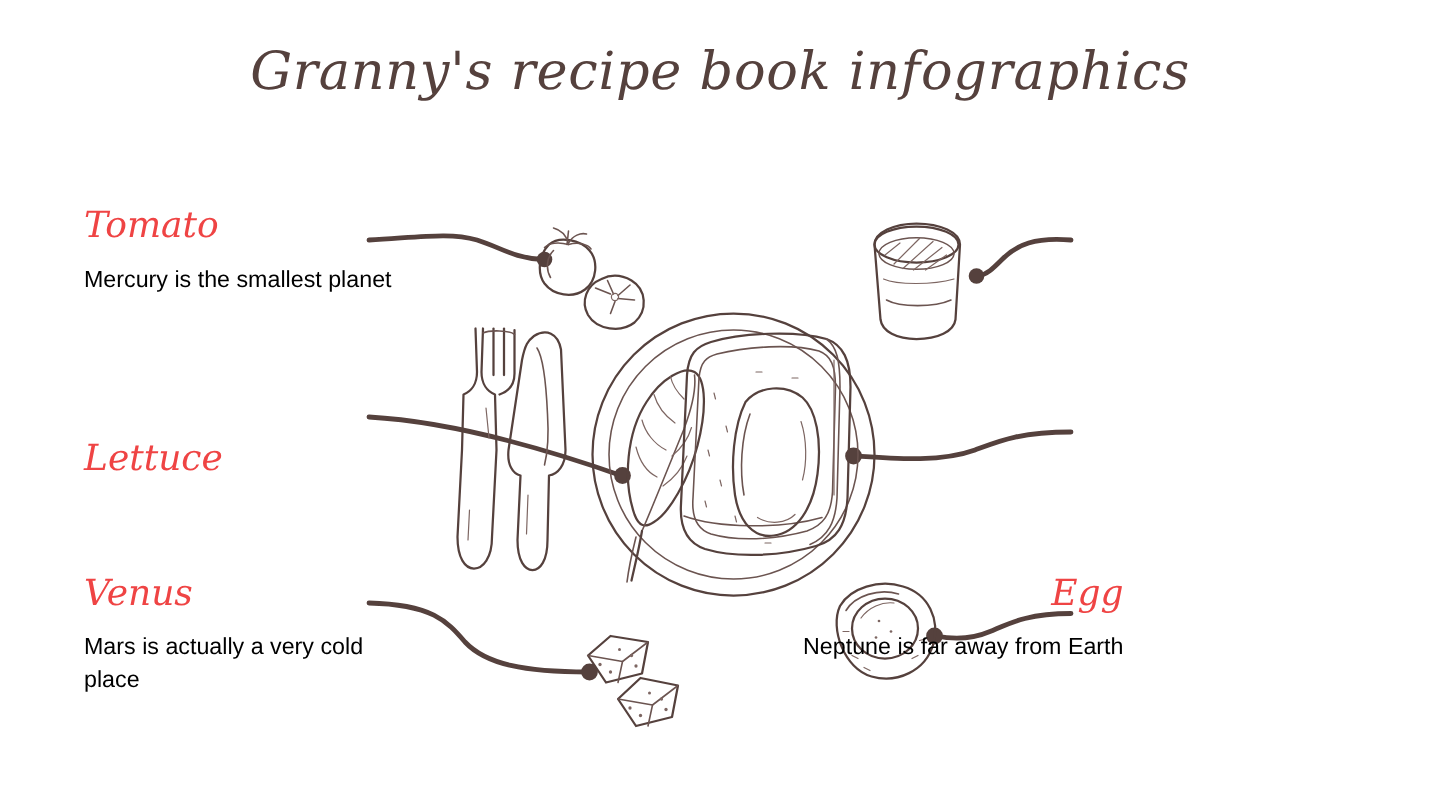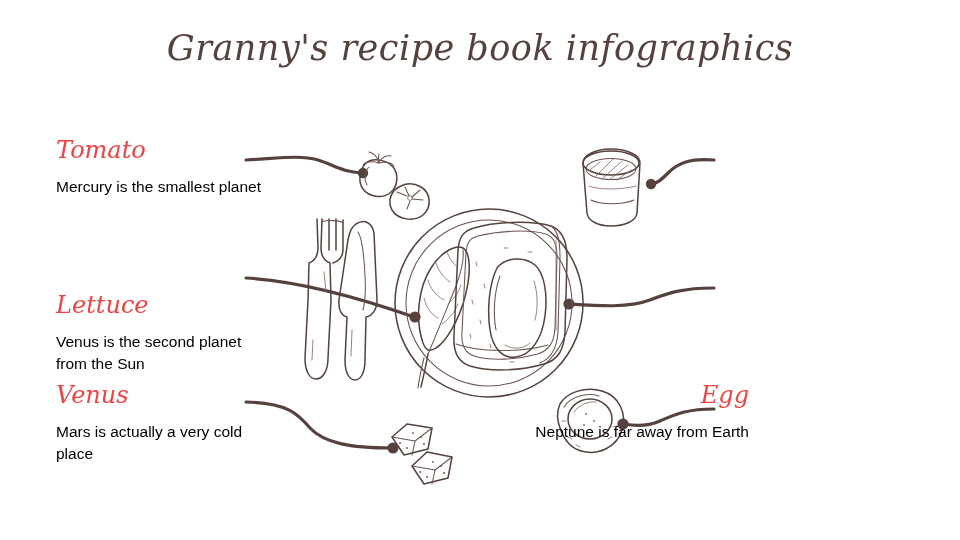--- a/index.html
+++ b/index.html
@@ -242,21 +242,20 @@
     </g>
   </svg>
 
   <div class="block left row-1">
     <p class="block-title">Tomato</p>
     <p class="block-desc">Mercury is the smallest planet</p>
   </div>
 
   <div class="block left row-2">
     <p class="block-title">Lettuce</p>
-    <p class="block-desc">Venus is the second planet from the Sun</p>
   </div>
 
   <div class="block left row-3">
     <p class="block-title">Venus</p>
     <p class="block-desc">Mars is actually a very cold place</p>
   </div>
 
 
 
   <div class="block right row-3">

